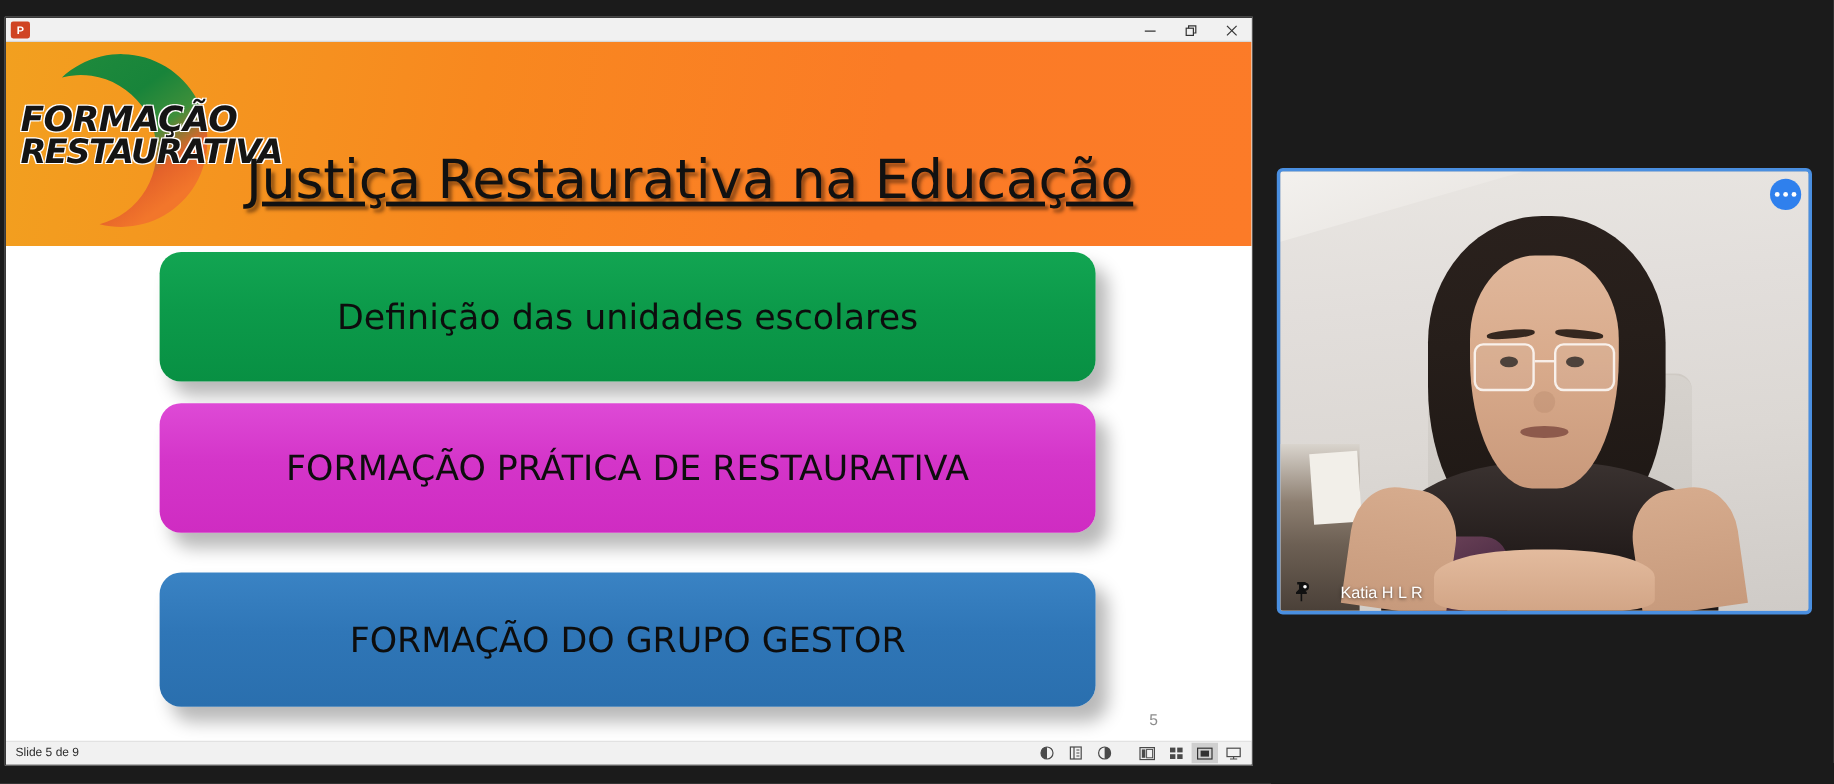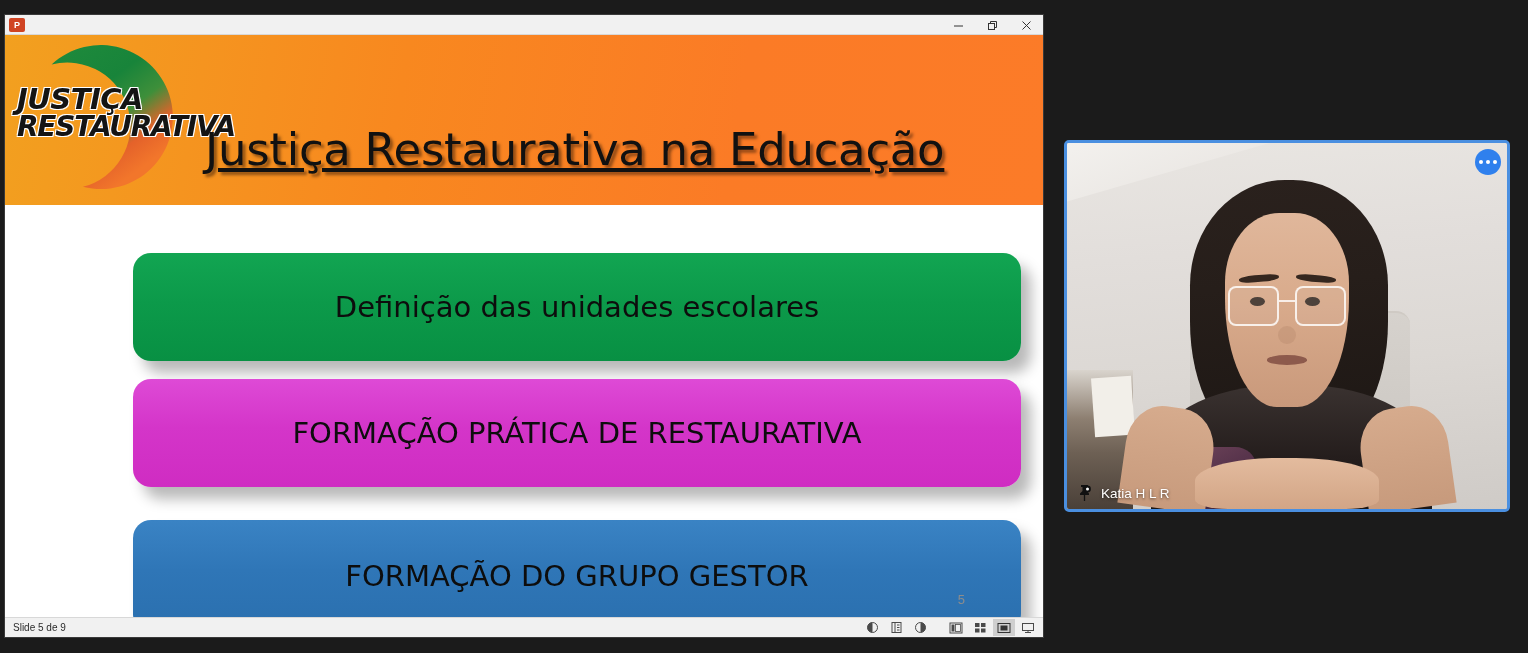--- a/index.html
+++ b/index.html
@@ -122,30 +122,29 @@
 
   #slide-body {
     position: relative;
     height: 414px;
     background: #ffffff;
   }
 
   .chip {
     position: absolute;
     left: 128px;
-    width: 888px;
+    width: 780px;
     border-radius: 18px;
     display: flex;
     align-items: center;
     justify-content: center;
     text-align: center;
     color: #0d0d0d;
     font-family: "DejaVu Sans", sans-serif;
     box-shadow: 10px 12px 14px rgba(0,0,0,0.28);
-    margin-top: 43px;
   }
 
   #chip-1 {
     top: 5px;
     height: 108px;
     background: linear-gradient(180deg, #12a552 0%, #0c9a4a 45%, #089043 100%);
     font-size: 29px;
   }
   #chip-2 {
     top: 131px;
@@ -379,21 +378,21 @@
     background: #fff;
     border-radius: 50%;
     display: block;
   }
 
   #name-bar {
     position: absolute;
     left: 0; bottom: 6px;
     display: flex;
     align-items: center;
-    gap: 7px;
+    gap: 23px;
     padding-left: 9px;
   }
   #pin-icon {
     width: 18px; height: 20px;
     display: flex; align-items: center; justify-content: center;
   }
   #participant-name {
     color: #ffffff;
     font-size: 13.5px;
     font-family: "Liberation Sans", sans-serif;
@@ -442,21 +441,21 @@
                 <stop offset="0%" stop-color="#1E8A3C"></stop>
                 <stop offset="38%" stop-color="#18843A"></stop>
                 <stop offset="62%" stop-color="#3E8F3A"></stop>
                 <stop offset="82%" stop-color="#E4622A"></stop>
                 <stop offset="100%" stop-color="#F2762B"></stop>
               </linearGradient>
             </defs>
             <path d="M60,14 A72,72 0 1 1 52,140 A60,60 0 1 0 60,14 Z" fill="url(#swoosh)" transform="rotate(-18 93 82)"></path>
           </svg>
           <div style="position:absolute;left:6px;top:48px;width:176px;color:#141414;font-family:'DejaVu Sans',sans-serif;font-weight:bold;font-style:italic;line-height:0.98;">
-            <div style="font-size:29px;letter-spacing:-0.5px;text-shadow:1px 1px 0 #fff, -1px -1px 0 #fff, 1px -1px 0 #fff, -1px 1px 0 #fff;">JUSTIÇA</div>
+            <div style="font-size:29px;letter-spacing:-0.5px;text-shadow:1px 1px 0 #fff, -1px -1px 0 #fff, 1px -1px 0 #fff, -1px 1px 0 #fff;">FORMAÇÃO</div>
             <div style="font-size:28px;letter-spacing:-1.2px;text-shadow:1px 1px 0 #fff, -1px -1px 0 #fff, 1px -1px 0 #fff, -1px 1px 0 #fff;">RESTAURATIVA</div>
           </div>
         </div>
 
         <div id="slide-title">Justiça Restaurativa na Educação</div>
       </div>
 
       <div id="slide-body">
 
         <div class="chip" id="chip-1">

